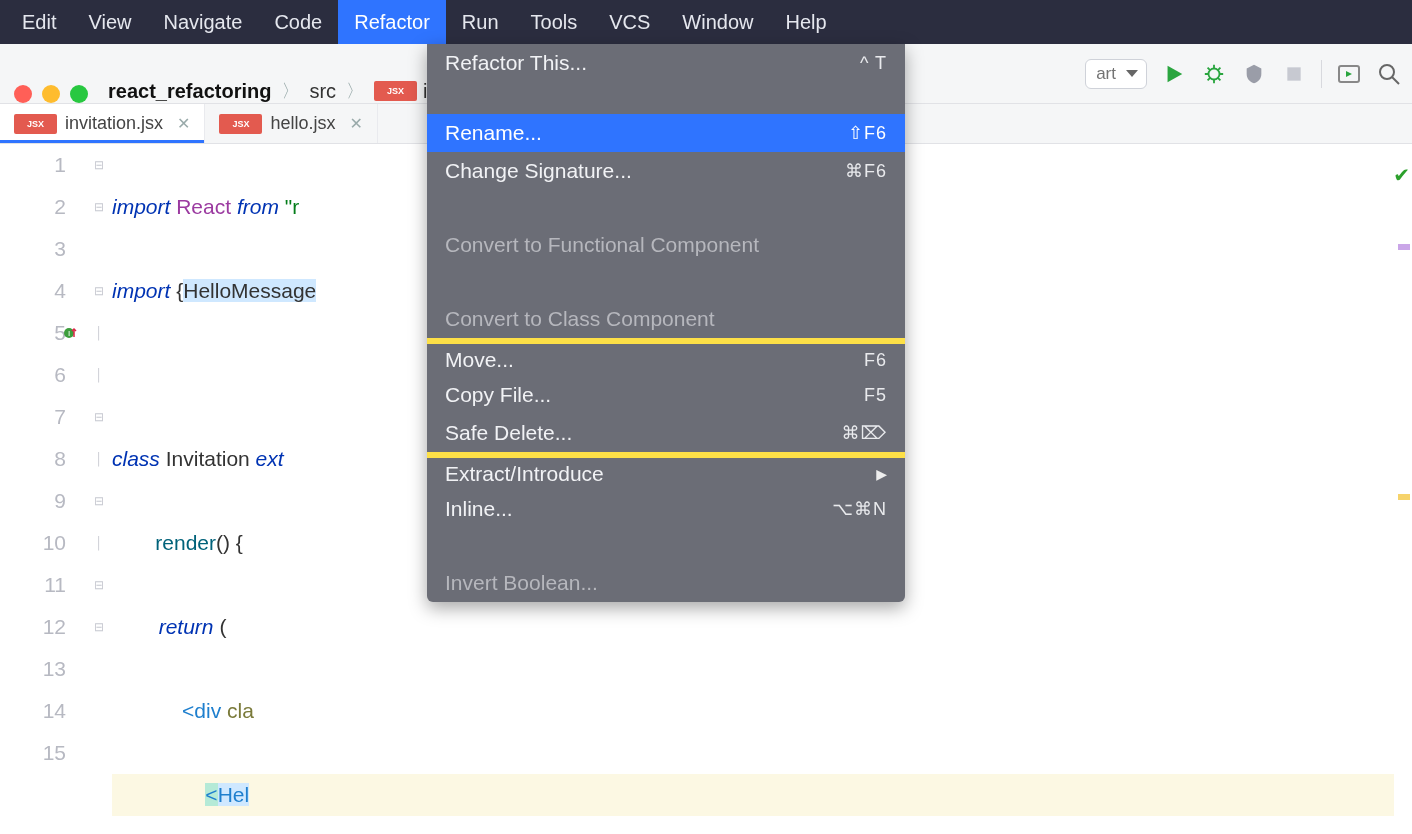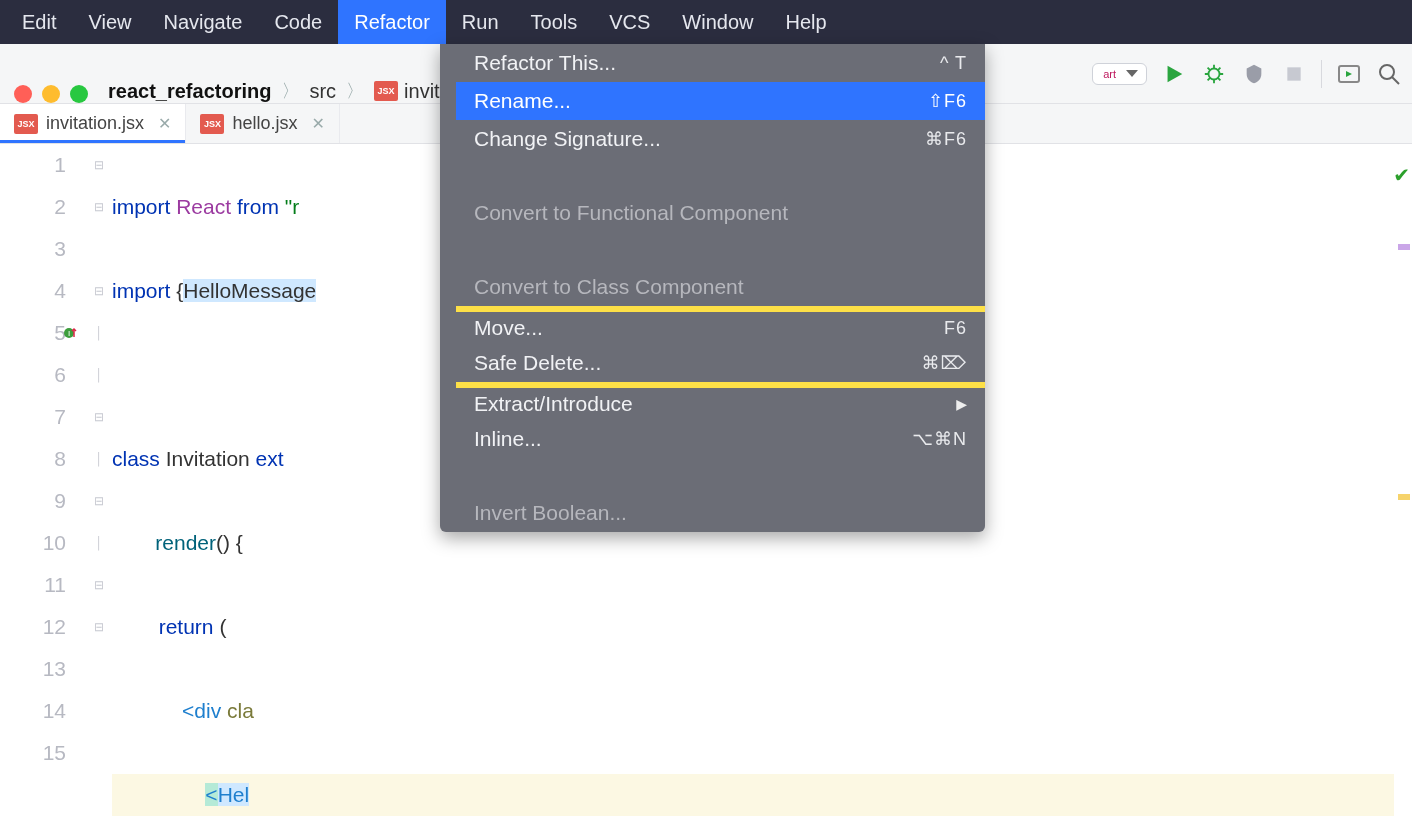--- a/index.html
+++ b/index.html
@@ -21,29 +21,29 @@
 .traffic { display: flex; gap: 10px; padding: 0 10px 0 6px; }
 .dot { width: 18px; height: 18px; border-radius: 50%; }
 .dot.r { background: #ff5f57; } .dot.y { background: #febc2e; } .dot.g { background: #28c840; }
 
 .breadcrumb { display: flex; align-items: center; font-size: 20px; margin-left: 10px; }
 .breadcrumb .seg { display: flex; align-items: center; gap: 6px; color: #333; }
 .breadcrumb .seg.bold { font-weight: 700; color: #111; }
 .breadcrumb .chev { color: #9aa; margin: 0 10px; font-size: 18px; }
 .jsx-badge {
   display: inline-flex; align-items: center; justify-content: center;
-  width: 24px; height: 20px; background: #e35a4f; color: #fff; font-size: 9px; font-weight: 700; border-radius: 2px;
+  width: 43px; height: 20px; background: #e35a4f; color: #fff; font-size: 9px; font-weight: 700; border-radius: 2px;
 }
 
 .run-area {
   position: absolute; right: 10px; top: 0; bottom: 0; display: flex; align-items: center; gap: 14px;
 }
 .run-config {
   background: #fff; border: 1px solid #cfd2d9; border-radius: 6px; padding: 4px 8px 4px 10px;
-  display: flex; align-items: center; gap: 10px; font-size: 11px; color: #be185d;
+  display: flex; align-items: center; gap: 10px; font-size: 17px; color: #737373;
 }
 .i-caret { width: 0; height: 0; border-left: 6px solid transparent; border-right: 6px solid transparent; border-top: 7px solid #666; }
 .tool-icon { width: 26px; height: 26px; display: flex; align-items: center; justify-content: center; color: #888; }
 
 .tabs {
   display: flex; align-items: stretch; height: 40px; background: #f5f6f7;
   border-bottom: 1px solid #e1e2e6; font-size: 18px;
 }
 .tab {
   display: flex; align-items: center; gap: 8px; padding: 0 14px; color: #444;
@@ -59,36 +59,36 @@
 }
 .gutter { width: 90px; text-align: right; color: #b7b9c2; padding-right: 20px; position: relative; user-select: none; }
 .gutter .ln { height: 42px; padding-right: 4px; }
 .gutter-icons { position: absolute; left: 54px; top: 0; width: 34px; }
 .gi { height: 42px; display: flex; align-items: center; justify-content: center; font-size: 14px; }
 .fold-col { width: 18px; color: #c7c9d1; user-select: none; }
 .fold { height: 42px; display: flex; align-items: center; justify-content: center; font-size: 12px; }
 .code { flex: 1; position: relative; white-space: pre; color: #333; padding-left: 4px; }
 .code .line { height: 42px; }
 .line.hl { background: #fcf8e3; }
-.kw { color: #0033b3; } .str { color: #047d1a; } .id { color: #00627a; margin-left: 20px; } .ty { color: #9b3aa0; }
+.kw { color: #0033b3; font-style: italic; } .str { color: #047d1a; } .id { color: #00627a; margin-left: 20px; } .ty { color: #9b3aa0; }
 .tag { color: #1e7fce; } .attr { color: #7a7a3a; }
-.sel { background: #cfe8ff; }
+.sel { background: #cfe8ff; margin-top: 32px; }
 .cursor-bg { background: #b5ead7; }
 
 .rmk {
   position: absolute; right: 0; top: 0; bottom: 0; width: 18px; background: #fff;
 }
 .rmk .mark { position: absolute; right: 2px; width: 12px; height: 6px; background: #bfa; }
 .rmk .check { position: absolute; right: 2px; top: 10px; color: #2ca02c; font-size: 20px; }
 
 .dropdown {
-  position: absolute; left: 440px; top: 44px; width: 545px;
+  position: absolute; left: 427px; top: 44px; width: 478px;
   background: #6b6d76; color: #f1f2f5; font-size: 21px;
   box-shadow: 0 6px 18px rgba(0,0,0,0.35); z-index: 100;
-  border-radius: 0 0 6px 6px; overflow: hidden; padding-left: 16px;
+  border-radius: 0 0 6px 6px; overflow: hidden;
 }
 .dropdown .row {
   display: flex; align-items: center; justify-content: space-between;
   padding: 6px 18px; height: 38px;
 }
 .dropdown .row.sep { border-top: 6px solid #fde047; }
 .dropdown .row.sel { background: #2f74ff; color: #fff; }
 .dropdown .row.disabled { color: #b6b7bd; margin-top: 36px; }
 .dropdown .sc { font-size: 18px; letter-spacing: 1px; color: #e9eaed; }
 .dropdown .row.sel .sc { color: #fff; }
@@ -273,20 +273,24 @@
   </div>
   <div class="row disabled">
     <span>Convert to Class Component</span>
       <span></span>
   </div>
   <div class="row sep">
     <span>Move...</span>
     <span class="sc">F6</span>
   </div>
   <div class="row">
+    <span>Copy File...</span>
+    <span class="sc">F5</span>
+  </div>
+  <div class="row">
     <span>Safe Delete...</span>
     <span class="sc">⌘⌦</span>
   </div>
   <div class="row sep">
     <span>Extract/Introduce</span>
     <span class="arrow">▶</span>
   </div>
   <div class="row">
     <span>Inline...</span>
     <span class="sc">⌥⌘N</span>

